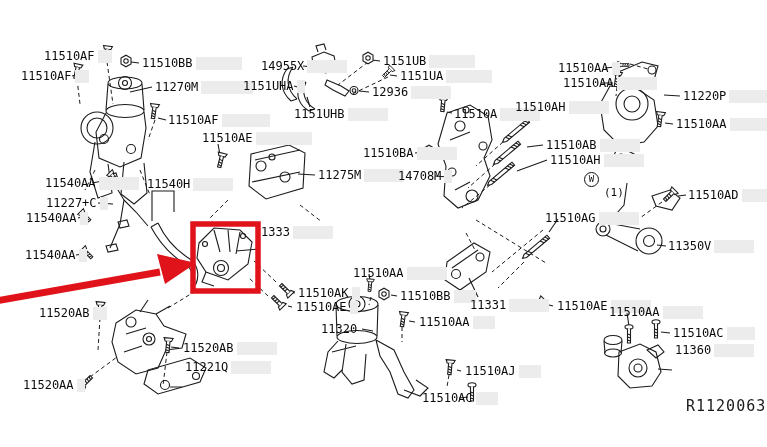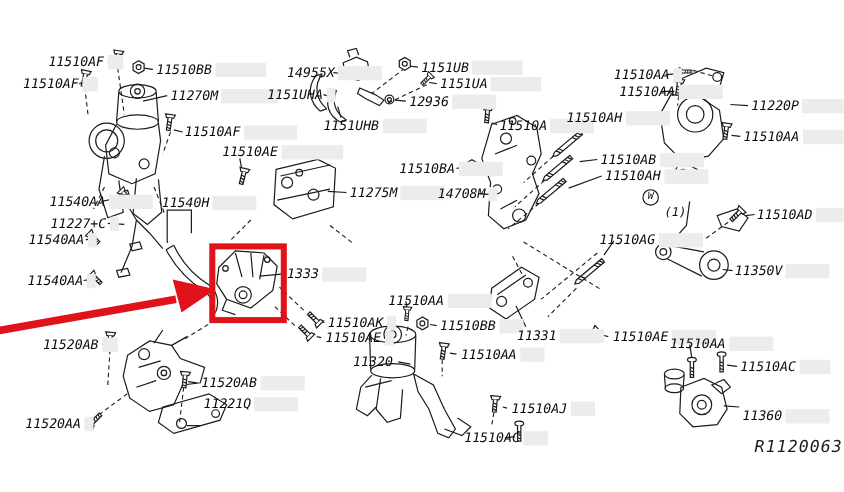--- a/index.html
+++ b/index.html
@@ -1,17 +1,17 @@
 <!DOCTYPE html>
 <html><head>
 <meta charset="utf-8">
 <style>
   html,body{margin:0;padding:0;background:#fff;}
   .stage{position:relative;width:767px;height:447px;background:#ffffff;overflow:hidden;
-         font-family:"DejaVu Sans Mono","Liberation Mono",monospace;font-style:italic;}
+         font-family:"DejaVu Sans Mono","Liberation Mono",monospace;}
   .stage svg{position:absolute;left:0;top:0;}
   .lbl{position:absolute;display:flex;align-items:center;font-size:12px;line-height:13px;
        color:#0b0b0b;white-space:nowrap;letter-spacing:0;z-index:5;}
   .lbl::after{content:"";display:inline-block;height:13px;width:var(--hl,0px);
               background:#ececec;margin-left:3px;}
   .wsym{position:absolute;width:13px;height:13px;border:1.3px solid #111;border-radius:50%;
         font-size:9px;line-height:12px;text-align:center;color:#111;z-index:5;
         font-family:"DejaVu Sans Mono",monospace;}
   .qty{font-size:11px;}
   .code{font-size:15px;letter-spacing:1px;color:#1a1a1a;}
@@ -268,33 +268,33 @@
 <div class="lbl" style="left:45px;top:177px;--hl:40px">11540AA</div>
 <div class="lbl" style="left:147px;top:178px;--hl:40px">11540H</div>
 <div class="lbl" style="left:46px;top:197px;--hl:8px">11227+C</div>
 <div class="lbl" style="left:26px;top:212px;--hl:8px">11540AA</div>
 <div class="lbl" style="left:25px;top:249px;--hl:8px">11540AA</div>
 <div class="wsym" style="left:584px;top:172px">W</div>
 <div class="lbl qty" style="left:604px;top:186px;--hl:0px">(1)</div>
 <div class="lbl" style="left:688px;top:189px;--hl:30px">11510AD</div>
 <div class="lbl" style="left:545px;top:212px;--hl:40px">11510AG</div>
 <div class="lbl" style="left:668px;top:240px;--hl:40px">11350V</div>
-<div class="lbl" style="left:261px;top:243px;--hl:40px">1333</div>
+<div class="lbl" style="left:261px;top:226px;--hl:40px">1333</div>
 <div class="lbl" style="left:353px;top:267px;--hl:40px">11510AA</div>
 <div class="lbl" style="left:298px;top:287px;--hl:8px">11510AK</div>
 <div class="lbl" style="left:400px;top:290px;--hl:22px">11510BB</div>
 <div class="lbl" style="left:296px;top:301px;--hl:8px">11510AE</div>
 <div class="lbl" style="left:321px;top:323px;--hl:0px">11320</div>
 <div class="lbl" style="left:419px;top:316px;--hl:22px">11510AA</div>
 <div class="lbl" style="left:470px;top:299px;--hl:40px">11331</div>
 <div class="lbl" style="left:465px;top:365px;--hl:22px">11510AJ</div>
 <div class="lbl" style="left:422px;top:392px;--hl:22px">11510AC</div>
 <div class="lbl" style="left:557px;top:300px;--hl:40px">11510AE</div>
 <div class="lbl" style="left:609px;top:306px;--hl:40px">11510AA</div>
 <div class="lbl" style="left:673px;top:327px;--hl:28px">11510AC</div>
-<div class="lbl" style="left:675px;top:372px;--hl:40px">11360</div>
+<div class="lbl" style="left:675px;top:344px;--hl:40px">11360</div>
 <div class="lbl" style="left:39px;top:307px;--hl:14px">11520AB</div>
 <div class="lbl" style="left:183px;top:342px;--hl:40px">11520AB</div>
 <div class="lbl" style="left:23px;top:379px;--hl:8px">11520AA</div>
 <div class="lbl" style="left:185px;top:361px;--hl:40px">11221Q</div>
 <div class="lbl code" style="left:686px;top:400px;--hl:0px">R1120063</div>
 
 </div>
 
 </body></html>

